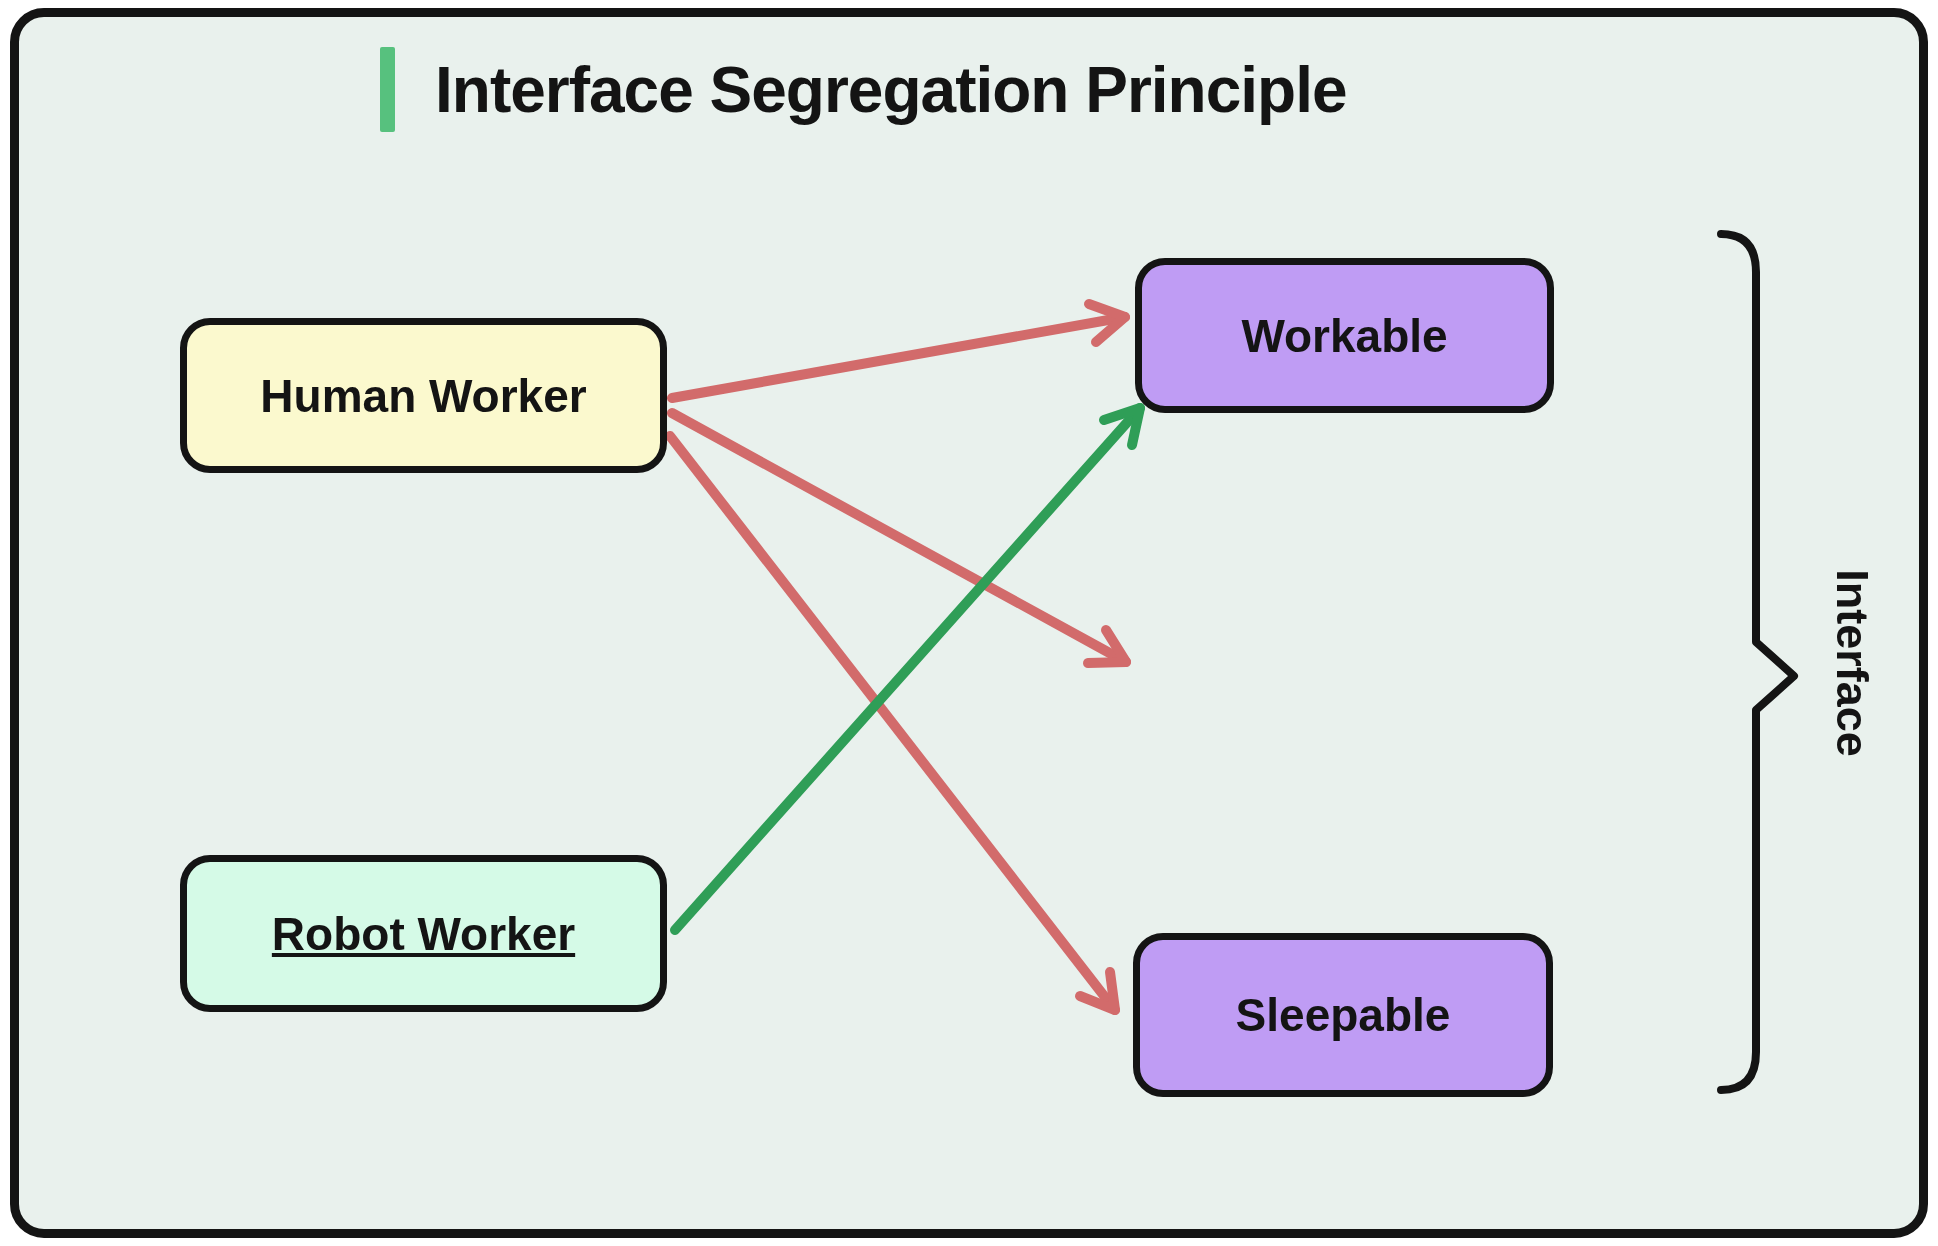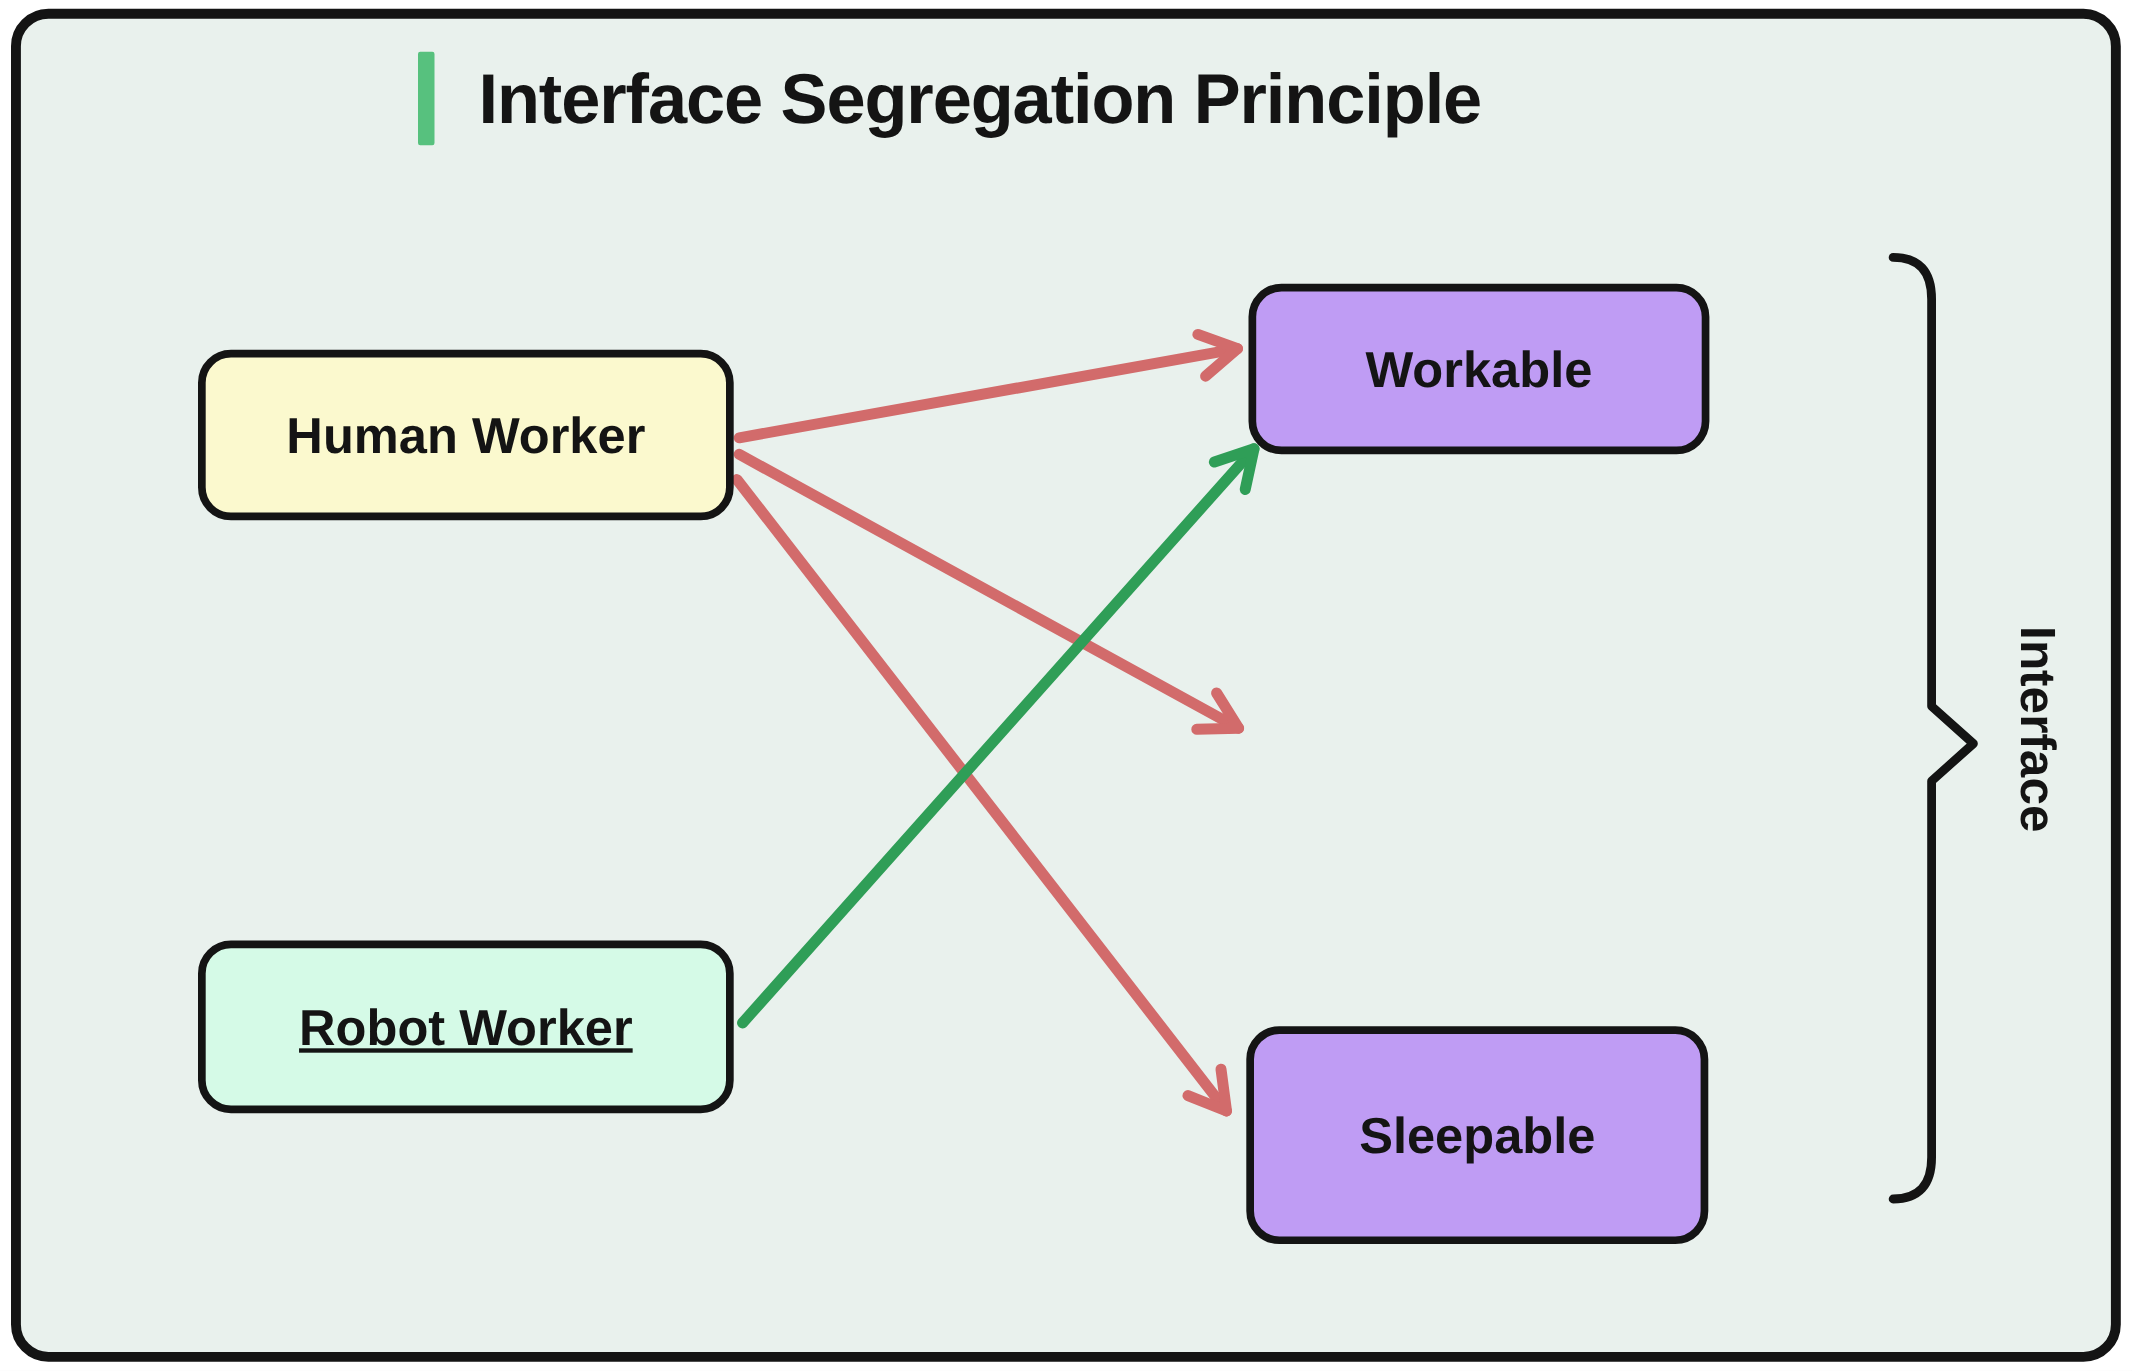--- a/index.html
+++ b/index.html
@@ -48,21 +48,21 @@
     align-items: center;
     justify-content: center;
     font-size: 46px;
     font-weight: 700;
     white-space: nowrap;
   }
   .node-human    { left: 180px;  top: 318px; width: 487px; height: 155px; background: #fbf9ce; }
   .node-robot    { left: 180px;  top: 855px; width: 487px; height: 157px; background: #d5fae7; text-decoration: underline; }
   .node-workable { left: 1135px; top: 242px; width: 419px; height: 155px; background: #bf9cf4; margin-top: 16px; }
   .node-eatable  { left: 1135px; top: 585px; width: 418px; height: 158px; background: #bf9cf4; }
-  .node-sleepable{ left: 1133px; top: 933px; width: 420px; height: 198px; background: #bf9cf4; }
+  .node-sleepable{ left: 1133px; top: 933px; width: 420px; height: 164px; background: #bf9cf4; }
   .connector-layer {
     position: absolute;
     left: 0; top: 0;
     width: 1938px; height: 1246px;
     pointer-events: none;
   }
   .arrow {
     fill: none;
     stroke-width: 10;
     stroke-linecap: round;

